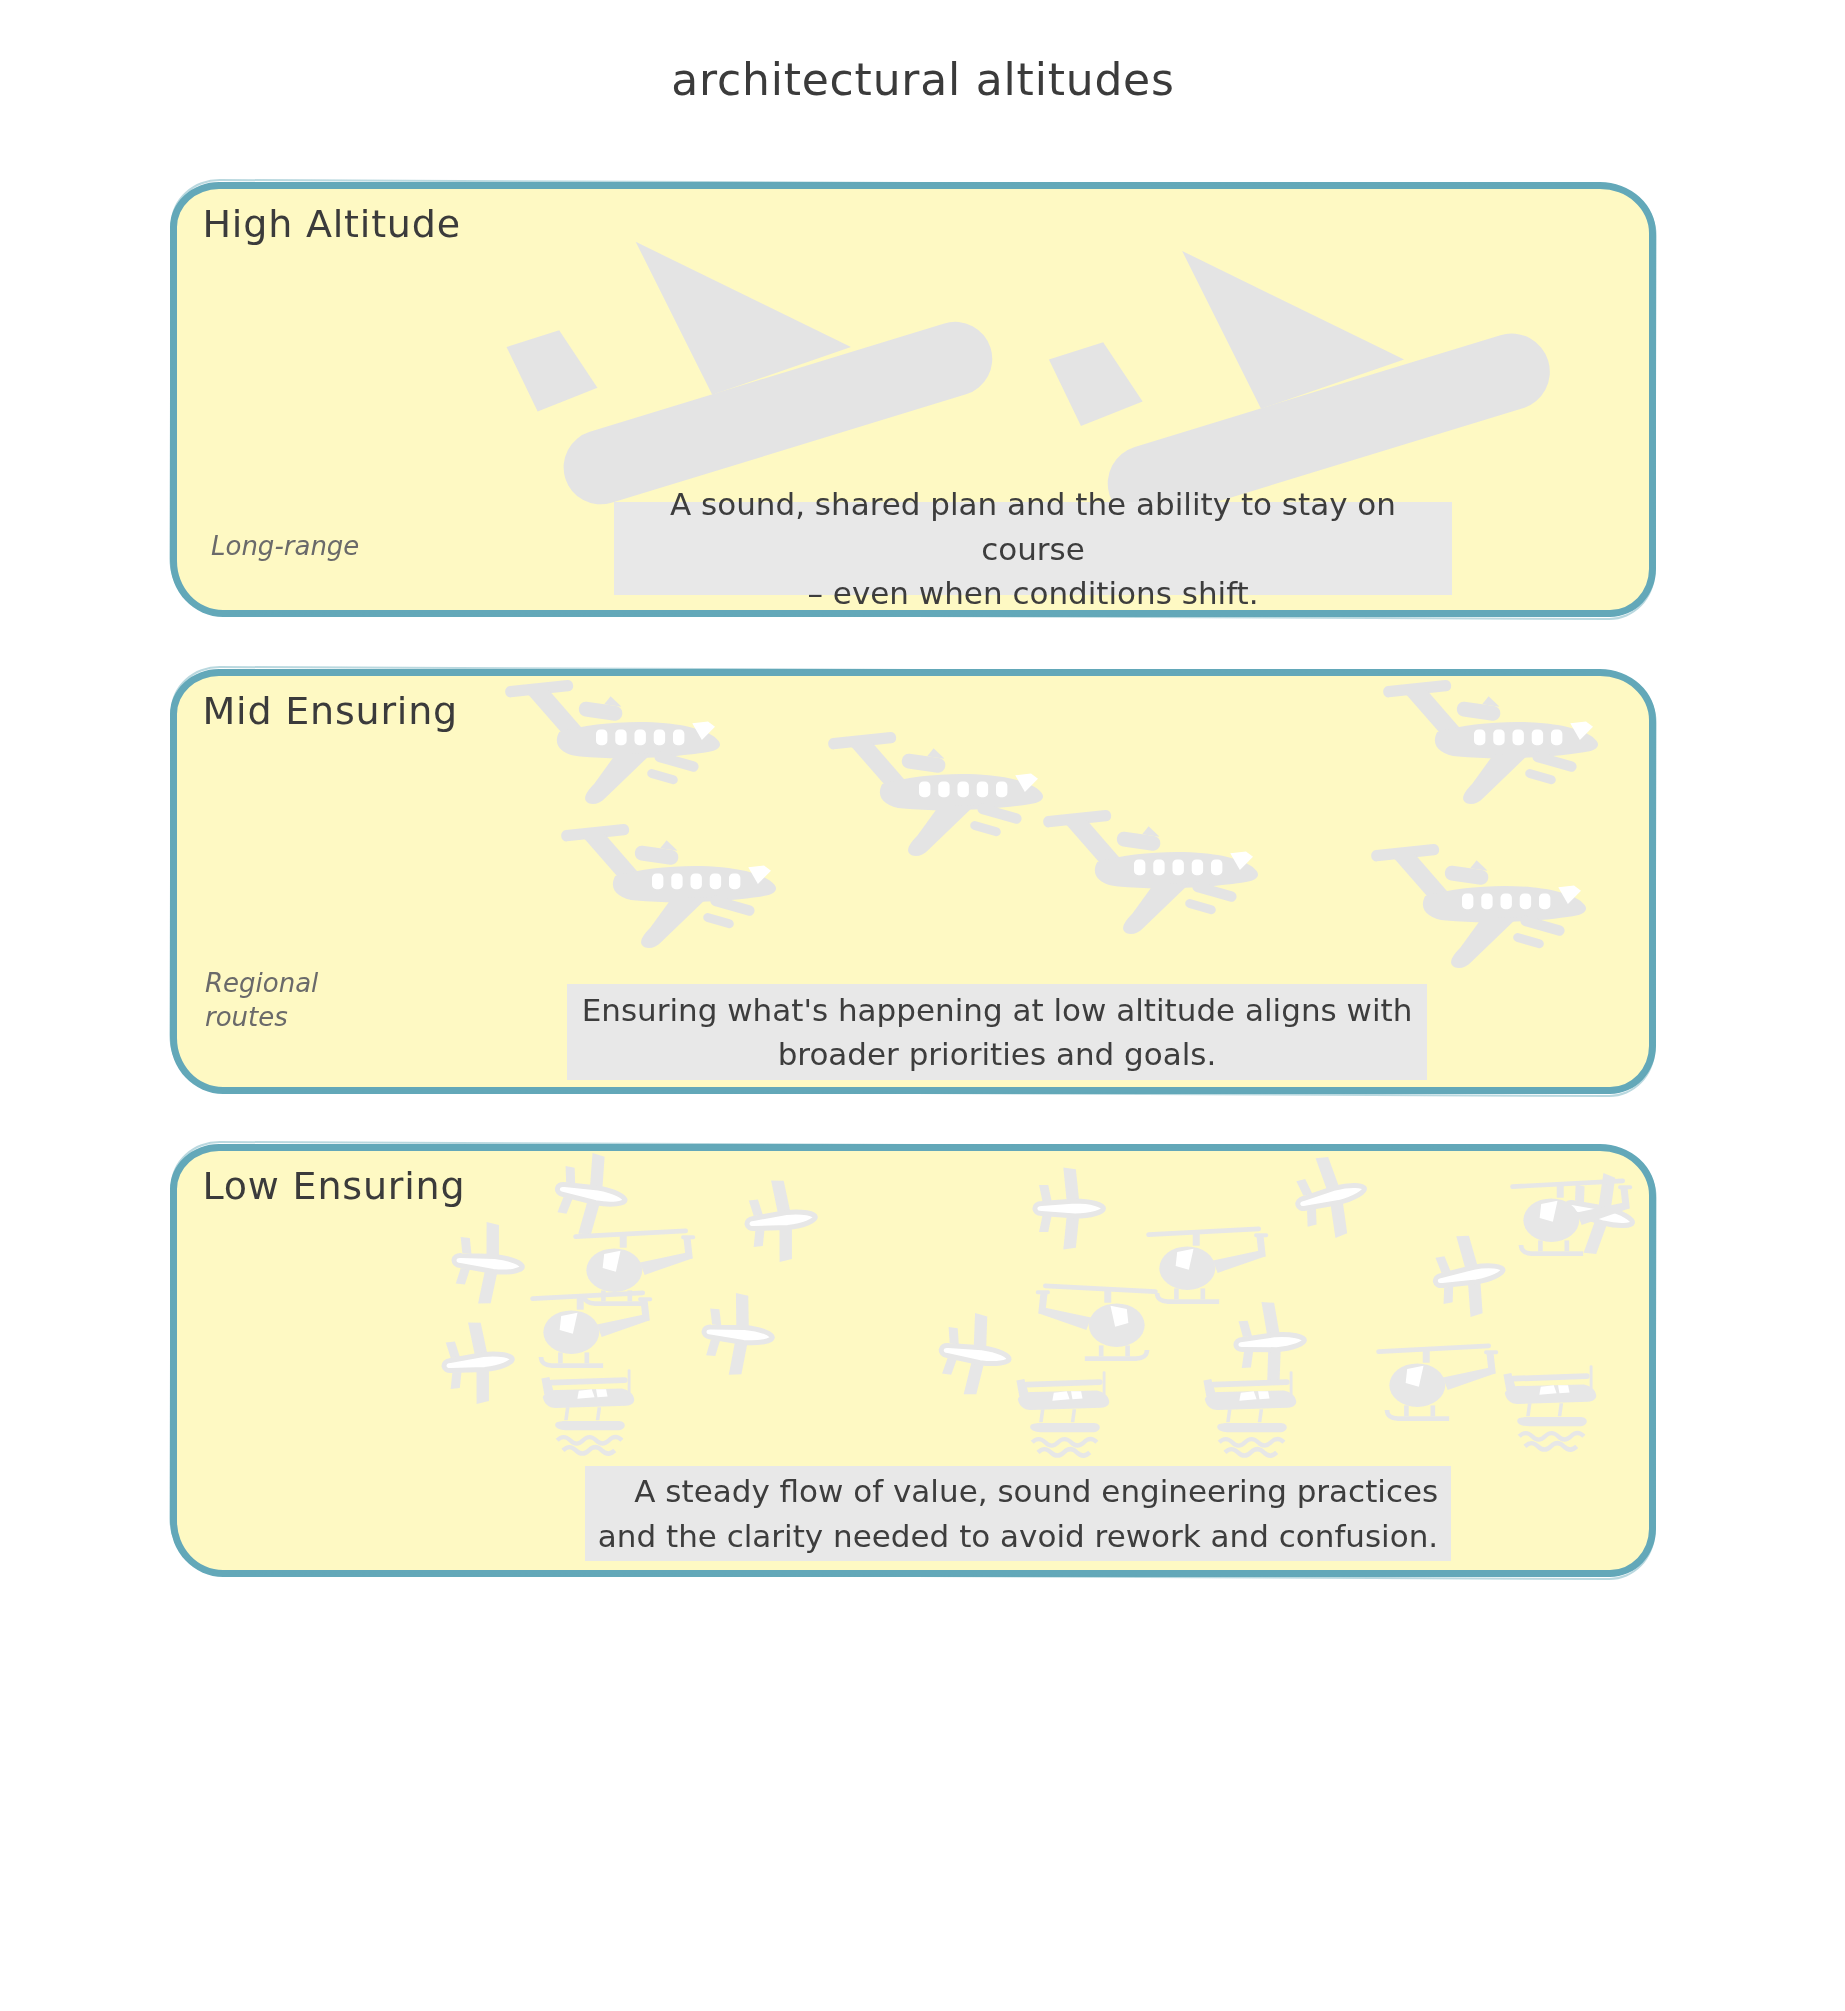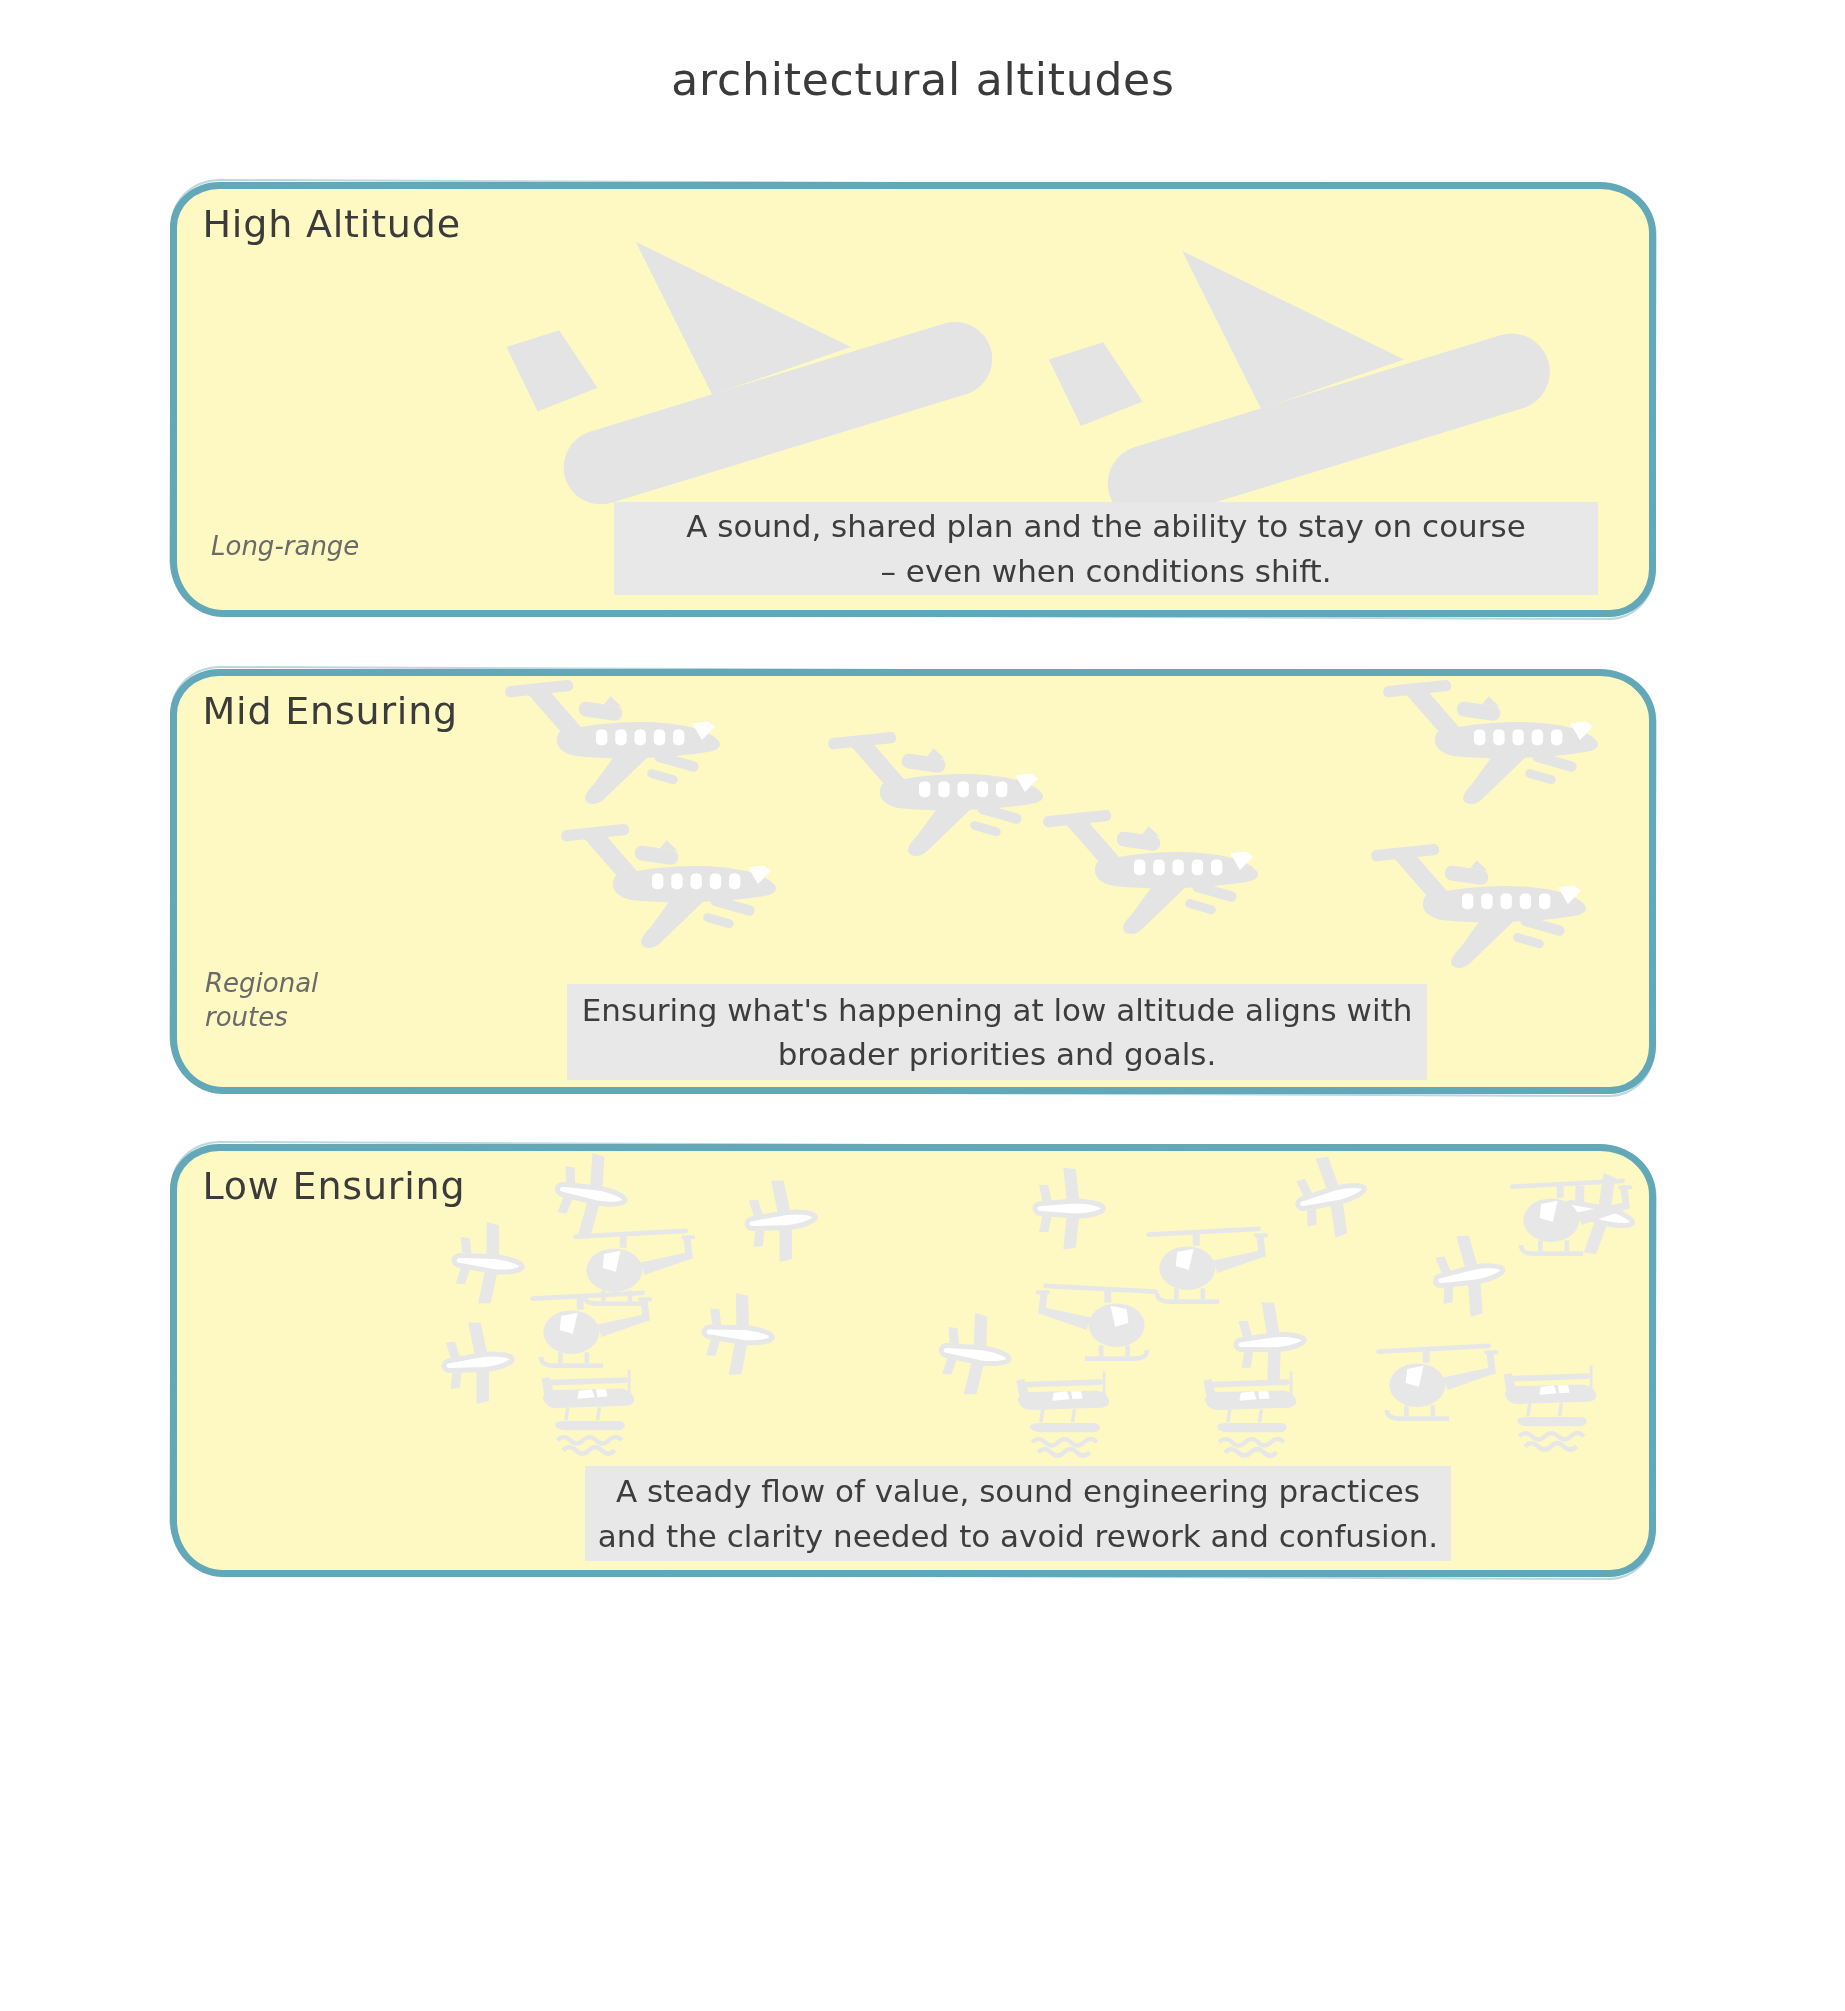--- a/index.html
+++ b/index.html
@@ -43,23 +43,23 @@
   #caption-high{top:340px;margin-left:6px;}
   #caption-mid{top:290px;}
   #caption-low{top:279px;}
   .desc{
     position:absolute; z-index:1;
     background:var(--descbg); color:var(--desctext);
     font-size:31px; line-height:1.42; text-align:center;
     white-space:pre-line; display:flex; align-items:center; justify-content:center;
     box-sizing:border-box; padding:3.2px 11.2px;
   }
-  #desc-high{left:437px;top:313px;width:984px;height:93px;}
+  #desc-high{left:437px;top:313px;width:838px;height:93px;}
   #desc-mid {left:390px;top:308px;width:860px;height:96px;}
-  #desc-low {left:408px;top:315px;width:866px;height:95px;}
+  #desc-low {left:408px;top:315px;width:866px;height:95px;text-align:right;}
 </style>
 </head>
 <body>
 
 <svg width="0" height="0" style="position:absolute" aria-hidden="true">
   <defs>
     <symbol id="sym-takeoff" viewBox="0 0 220 120">
       <g fill="currentColor">
         <polygon points="8,46 30,39 46,63 21,73"></polygon>
         <polygon points="62,2 152,46 94,66"></polygon>

